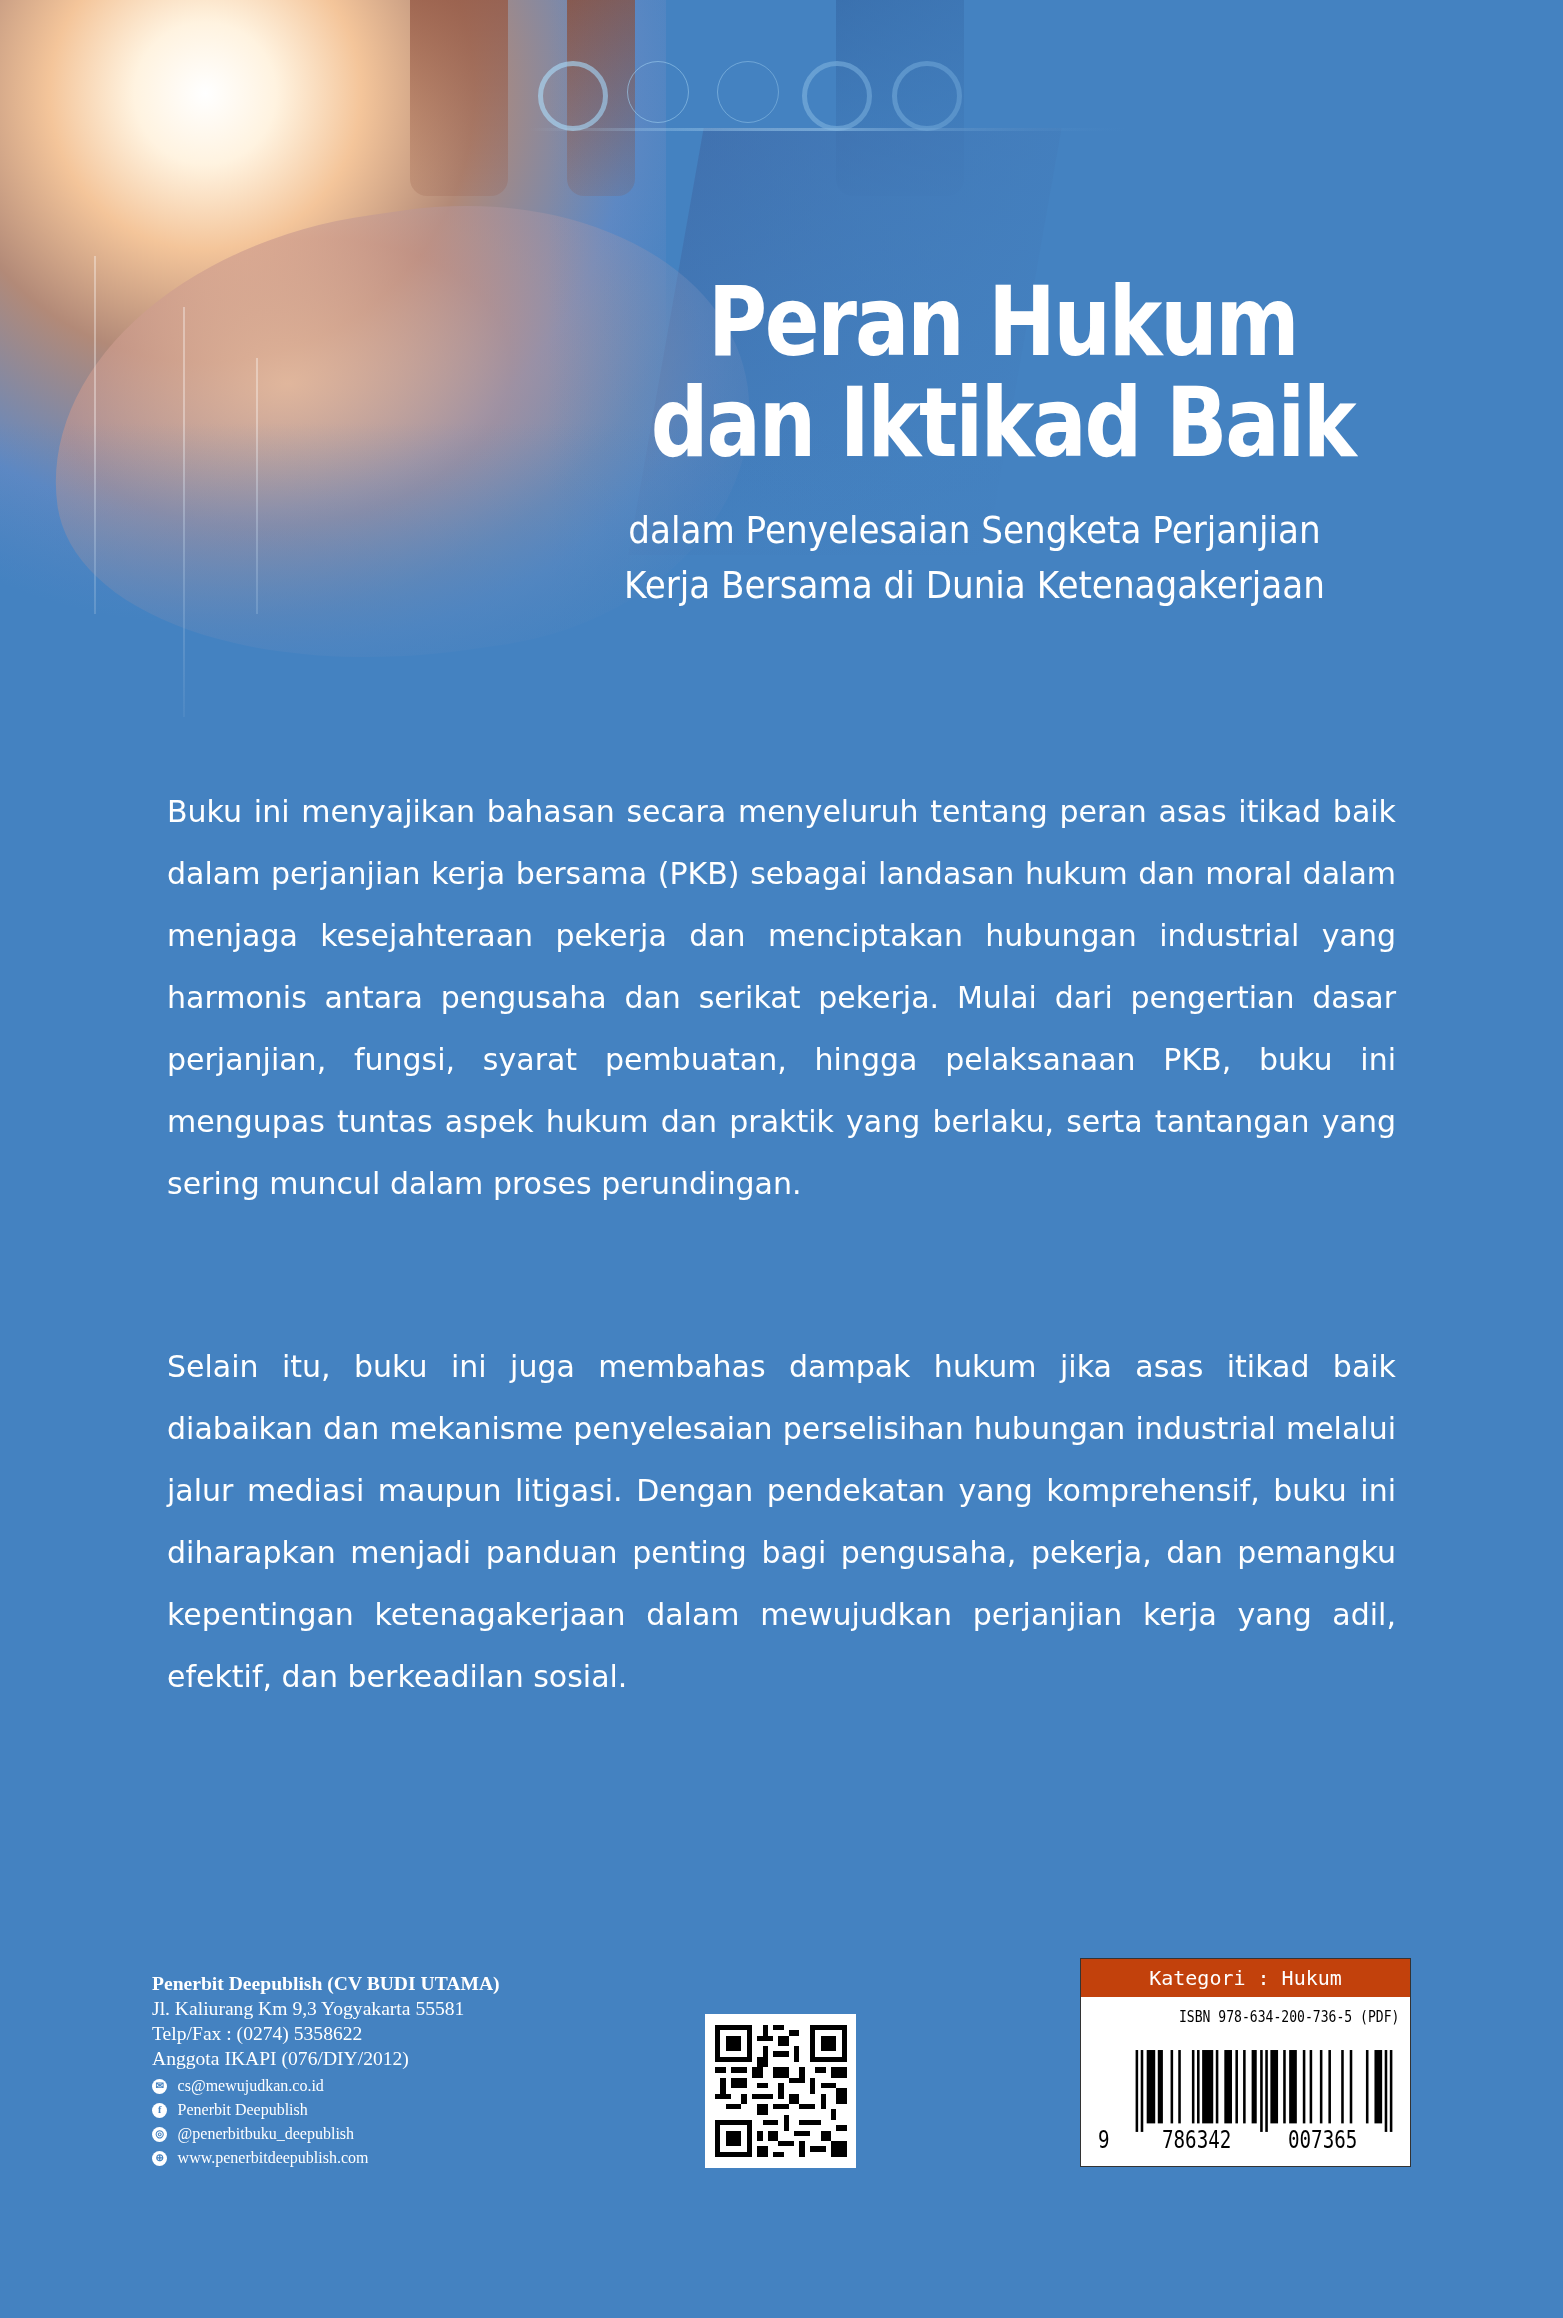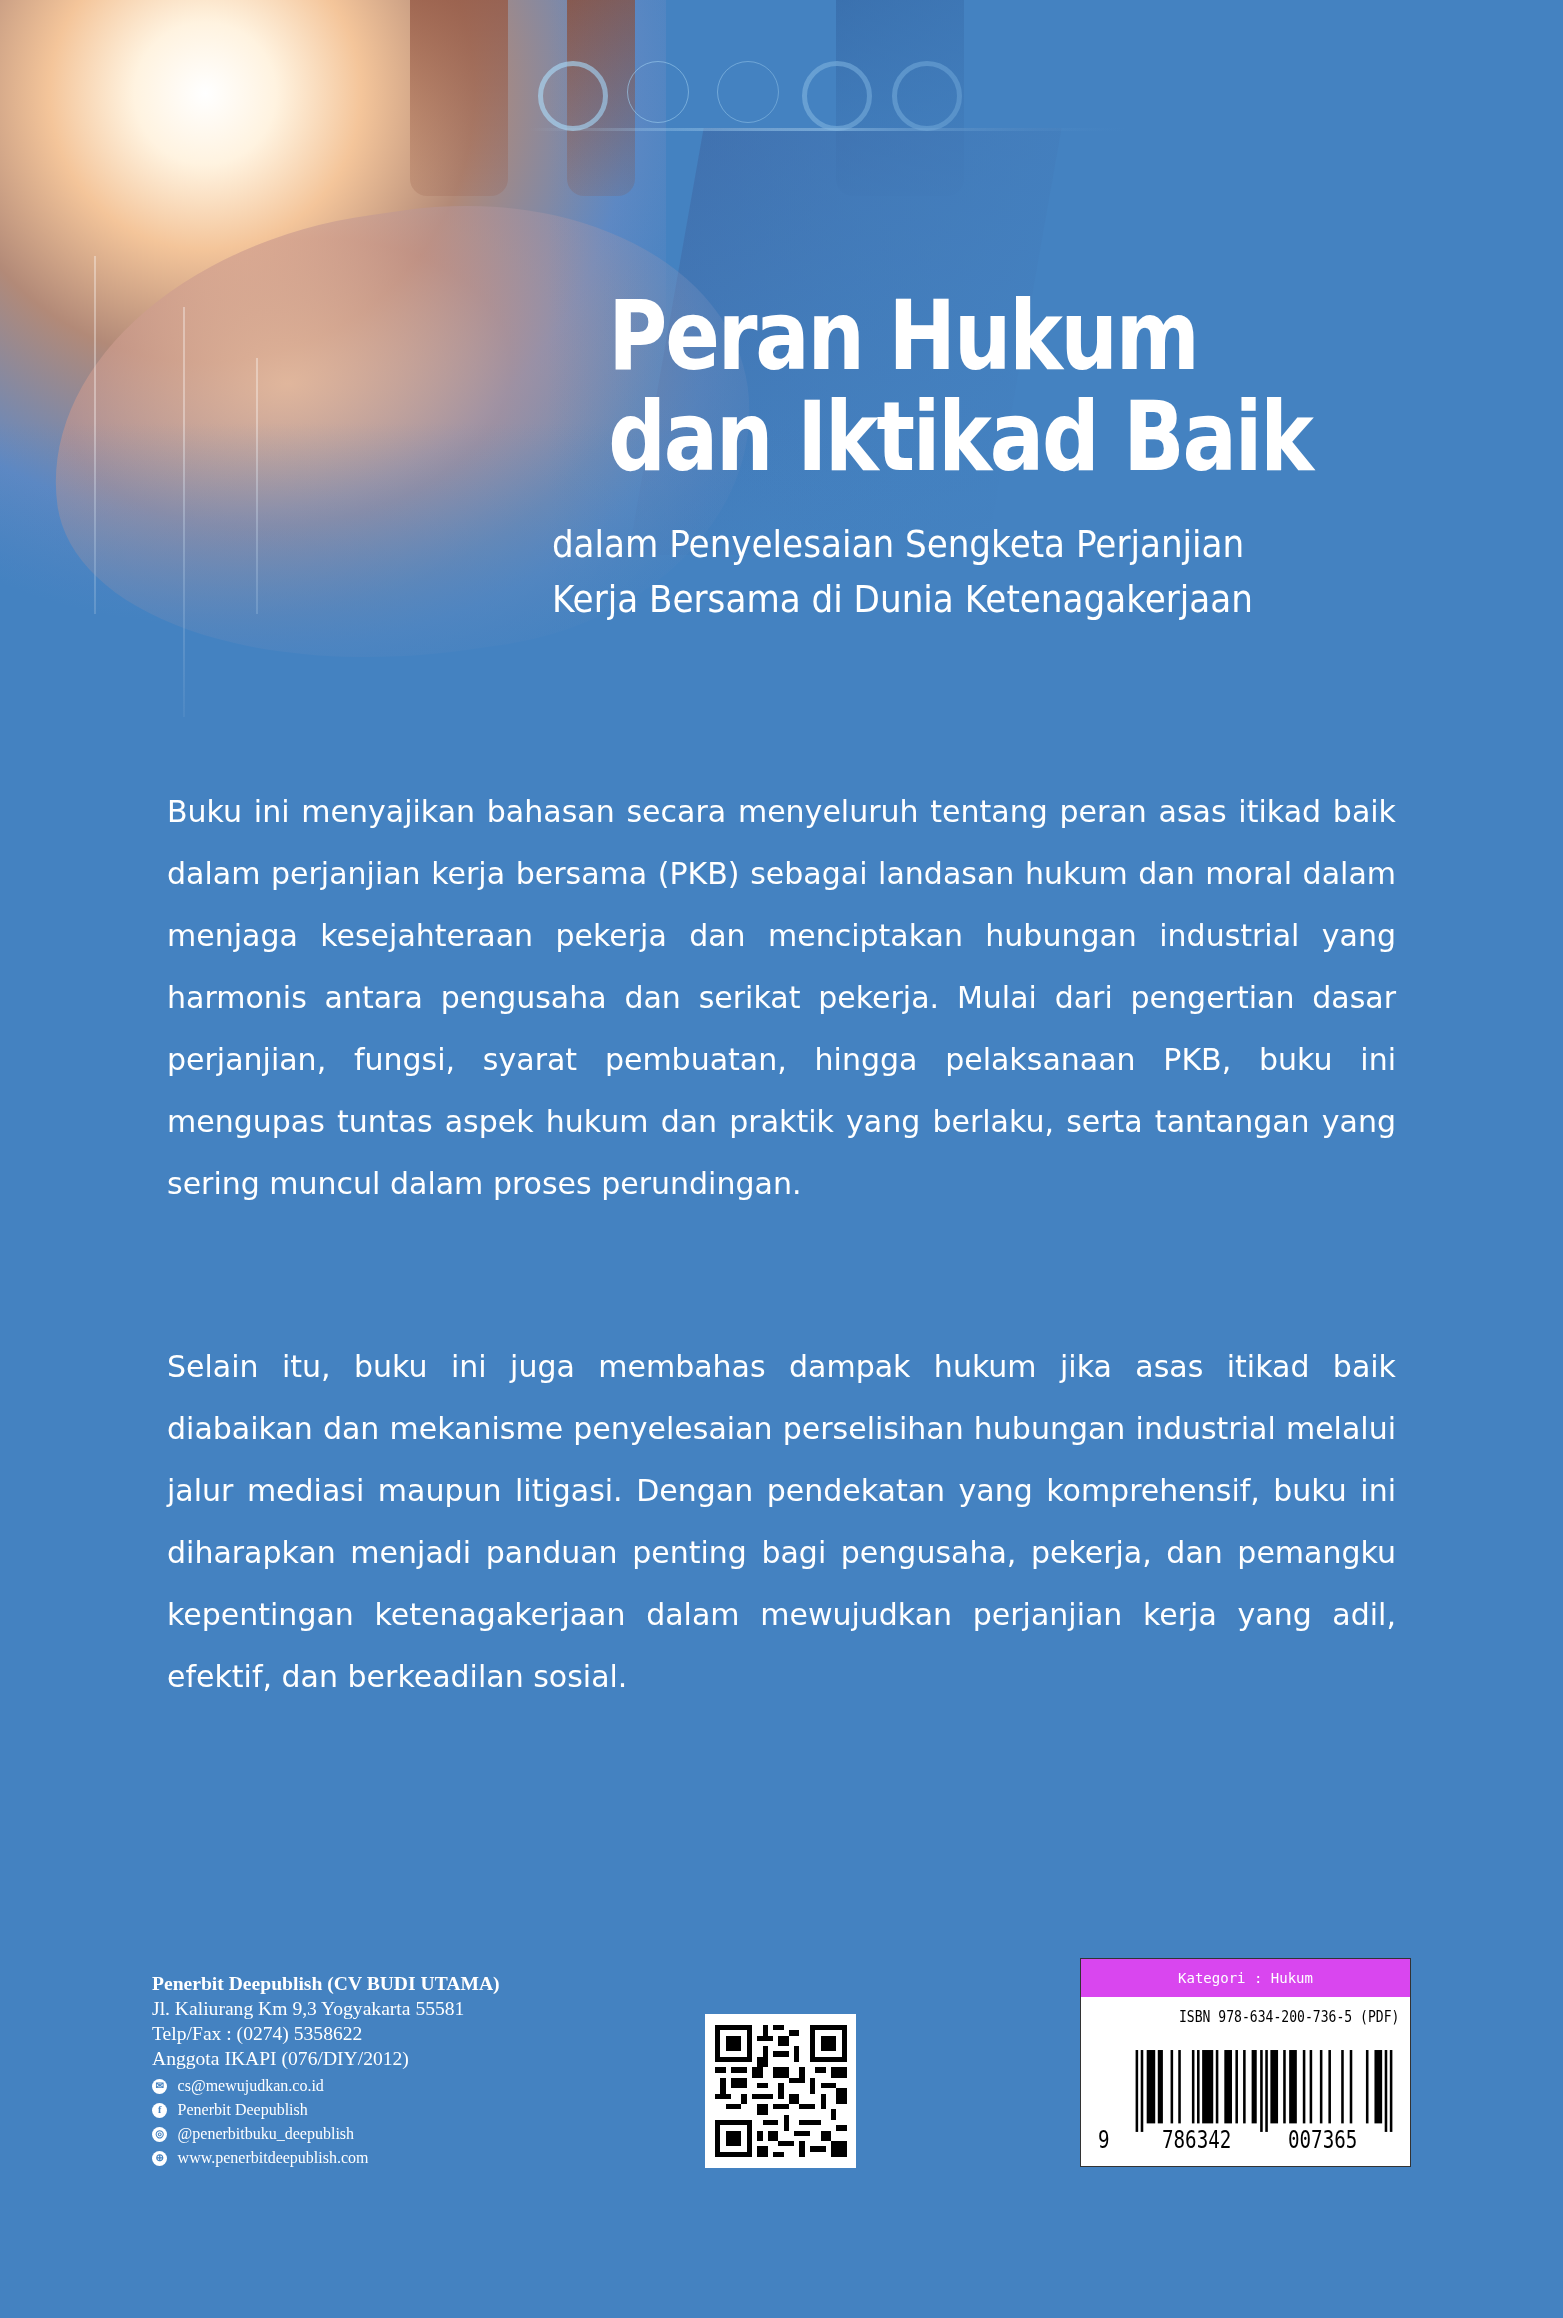--- a/index.html
+++ b/index.html
@@ -53,21 +53,21 @@
   .hero .hline {
     position: absolute; left: 529px; top: 128px; width: 597px; height: 2.6px;
     background: linear-gradient(90deg, rgba(200,235,255,0), rgba(200,235,255,0.7), rgba(200,235,255,0));
   }
   .hero .vline {
     position: absolute; width: 1.7px; background: rgba(255,255,255,0.35);
   }
 
   
   .title-block {
-    position: absolute; right: 166px; top: 286px; width: 939px; text-align: left;
+    position: absolute; right: 166px; top: 272px; width: 939px; text-align: center;
   }
   .title-line {
     font-family: "DejaVu Sans", sans-serif;
     font-weight: bold;
     font-size: 96px;
     line-height: 101px;
     letter-spacing: -2.6px;
     transform: scaleX(0.84);
     transform-origin: right center;
     white-space: nowrap;
@@ -121,22 +121,22 @@
     display: flex; align-items: center; justify-content: center;
   }
   .qr svg { display: block; }
 
   .isbn-box {
     position: absolute; left: 1080px; top: 1958px; width: 331px; height: 209px;
     background: #ffffff; border: 1.7px solid #333;
     box-sizing: border-box;
   }
   .isbn-cat {
-    height: 38px; background: #d946ef; color: #ffffff;
-    font-family: "DejaVu Sans Mono", monospace; font-size: 14px;
+    height: 38px; background: #c2410c; color: #ffffff;
+    font-family: "DejaVu Sans Mono", monospace; font-size: 20px;
     display: flex; align-items: center; justify-content: center;
     white-space: pre;
   }
   .isbn-num {
     position: absolute; right: 10.2px; top: 49px;
     font-family: "DejaVu Sans Mono", monospace; font-size: 15.4px; color: #000;
     transform: scaleX(0.85); transform-origin: right center;
     white-space: nowrap;
   }
   .barcode { position: absolute; left: 0; top: 79px; }

